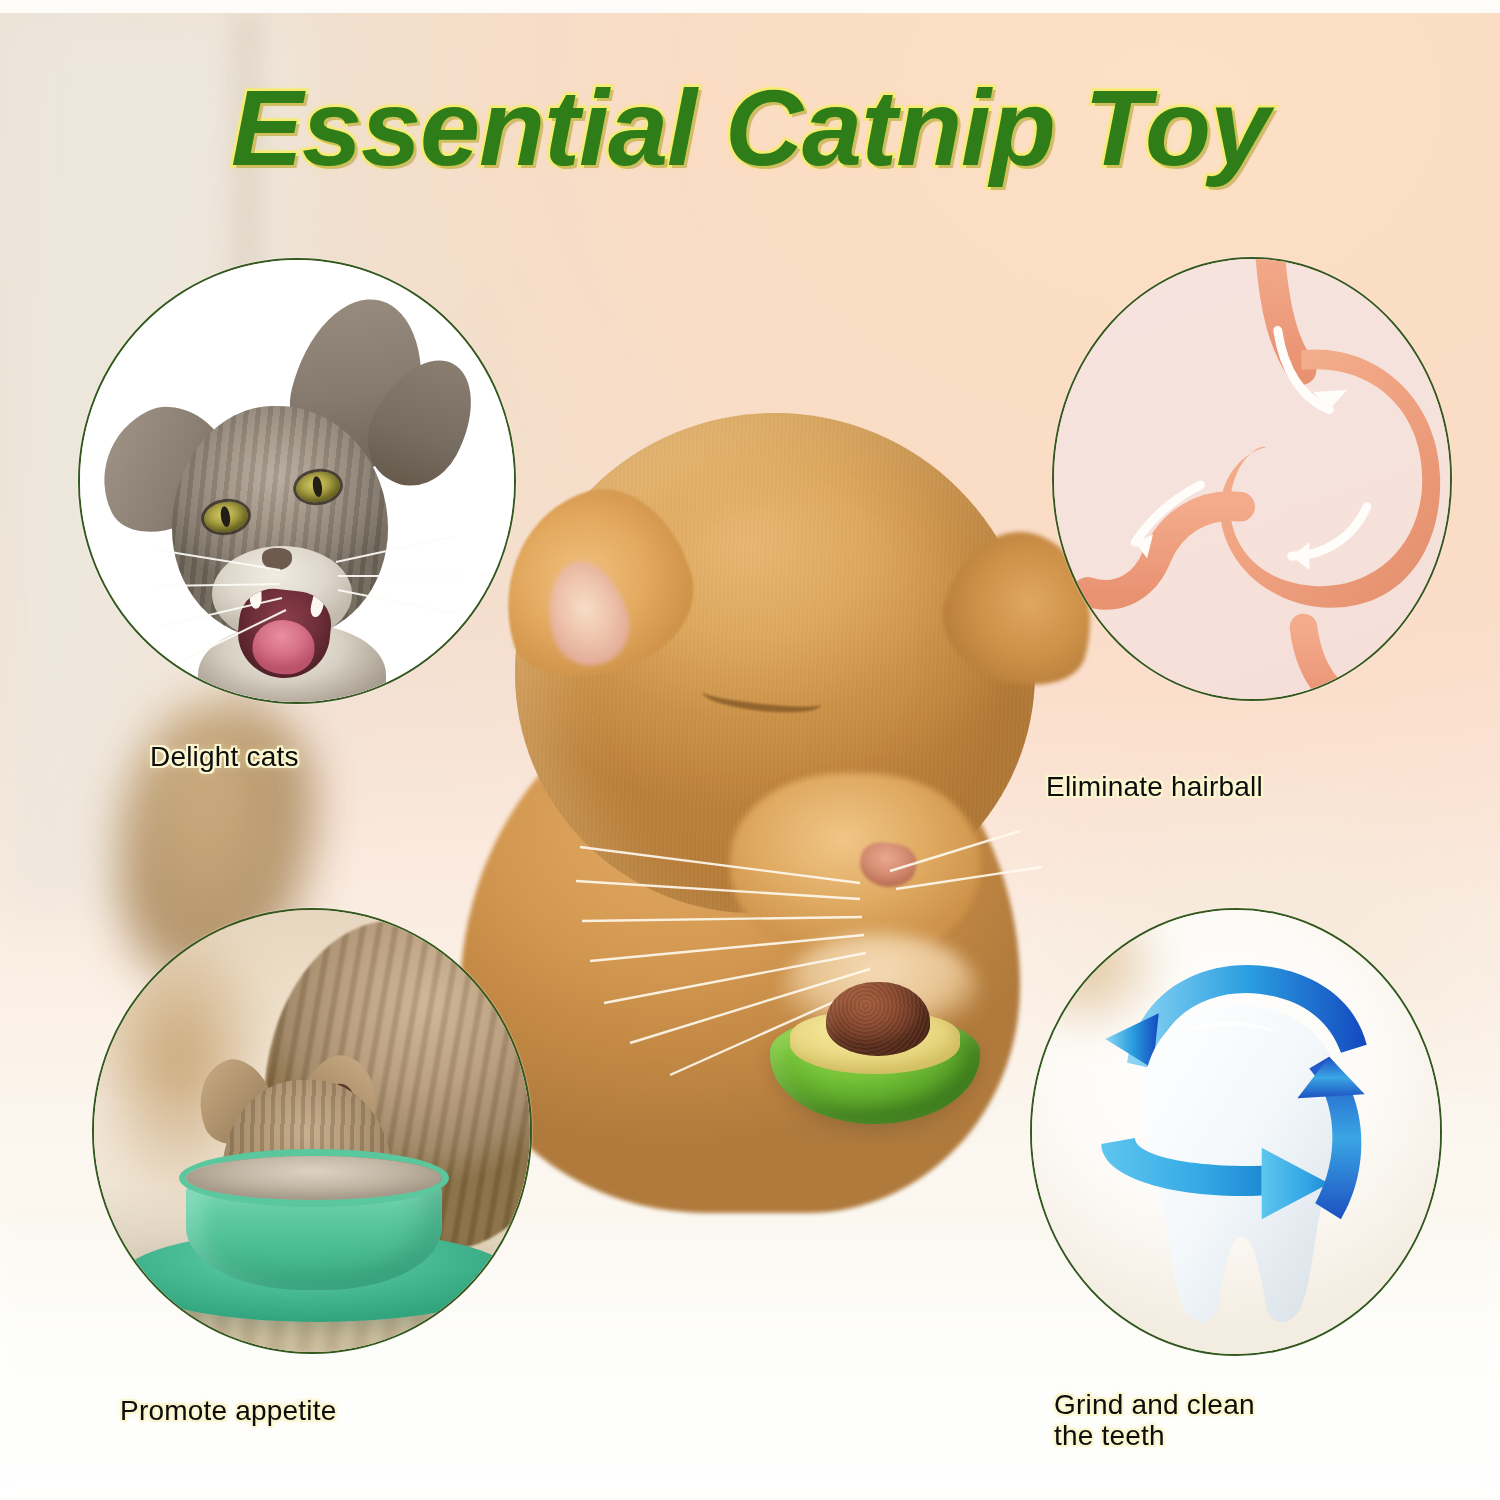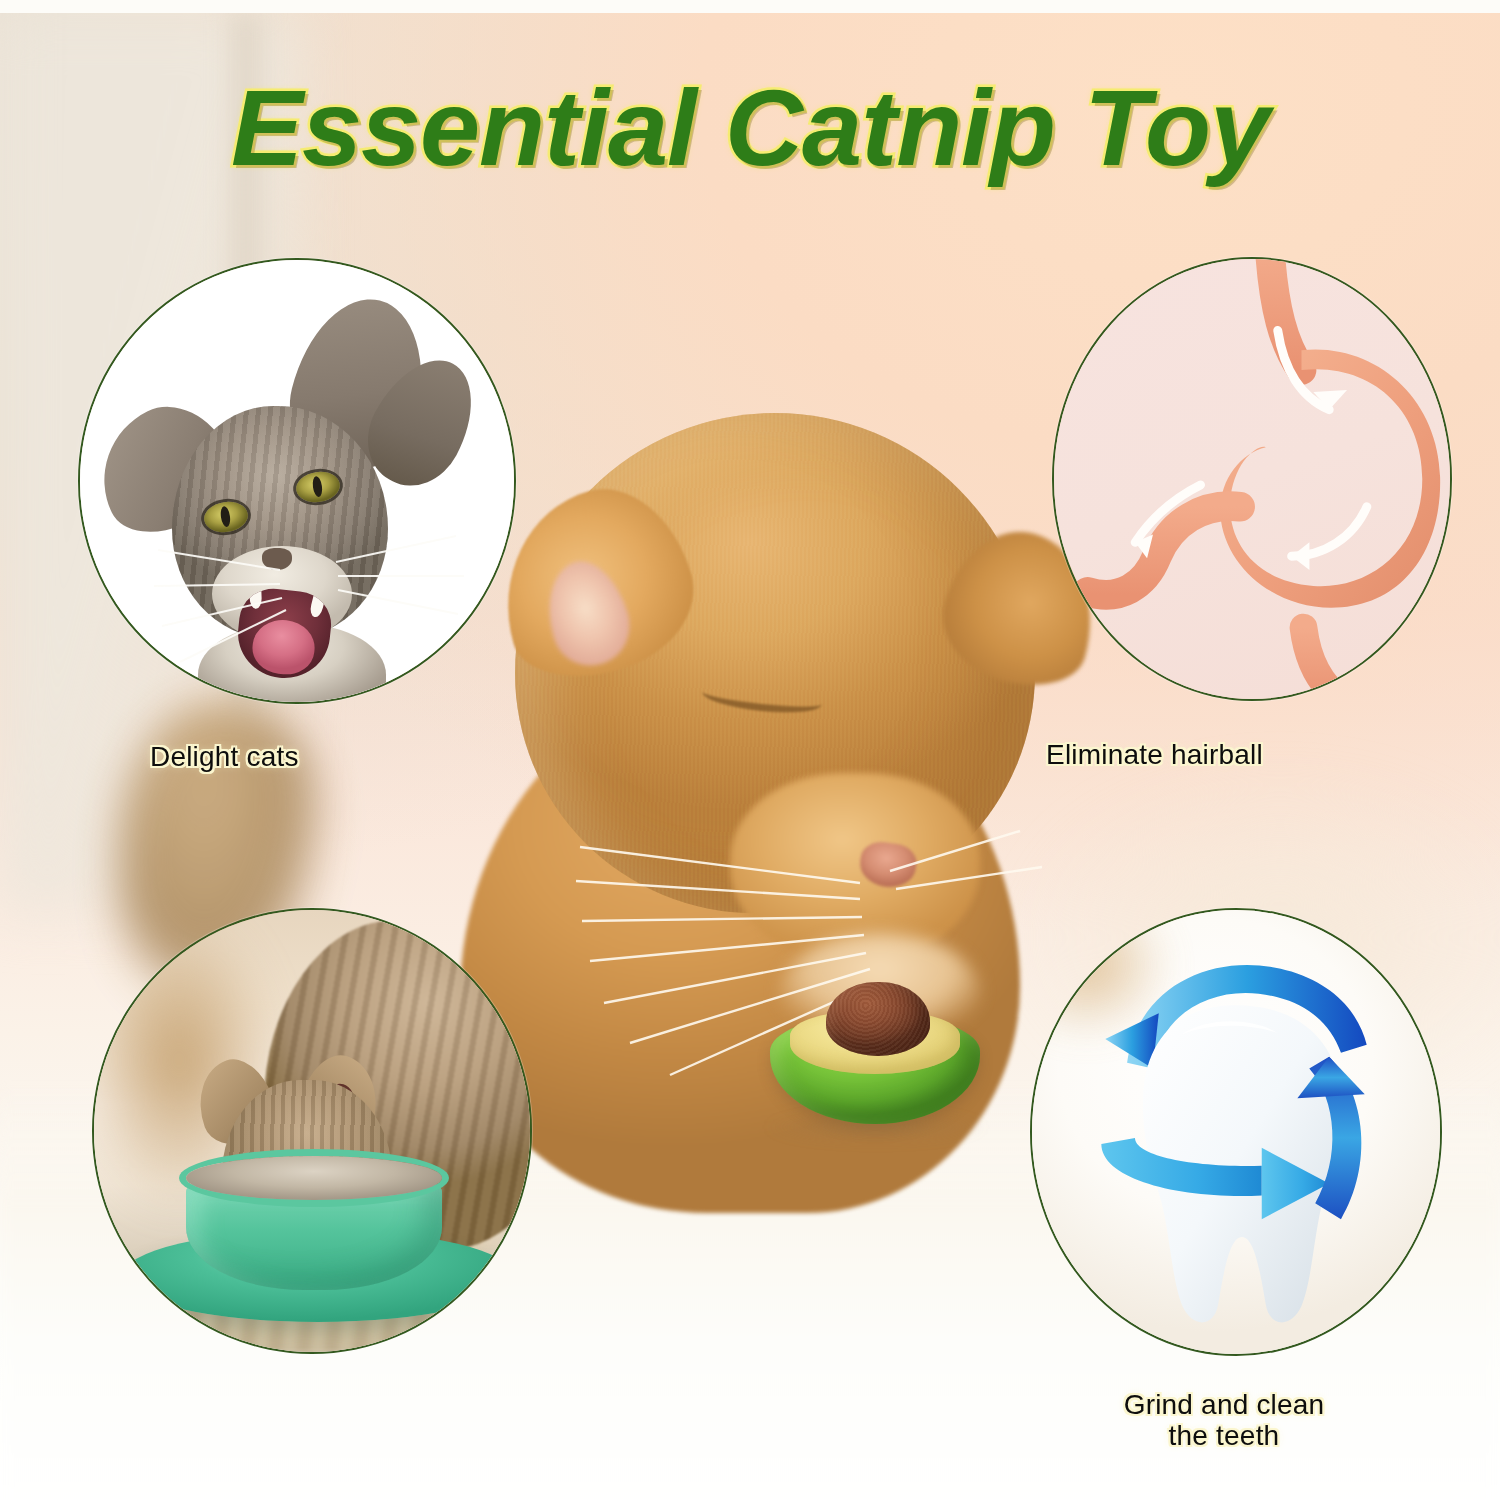--- a/index.html
+++ b/index.html
@@ -367,23 +367,23 @@
     color:#0d0d0d;
     letter-spacing:.2px;
     line-height:1.12;
     text-shadow:
       2px 0 0 #fbf6cf, -2px 0 0 #fbf6cf, 0 2px 0 #fbf6cf, 0 -2px 0 #fbf6cf,
       2px 2px 0 #fbf6cf, -2px 2px 0 #fbf6cf, 2px -2px 0 #fbf6cf, -2px -2px 0 #fbf6cf,
       0 0 8px rgba(251,246,207,.95);
     white-space:pre-line;
   }
   .cap-tl { left:150px;  top:728px; }
-  .cap-tr { left:1046px; top:726px; }
+  .cap-tr { left:1046px; top:758px; }
   .cap-bl { left:120px;  top:1382px; }
-  .cap-br { left:1054px; top:1376px; text-align:center; width:340px; }
+  .cap-br { left:1054px; top:1376px; text-align:left; width:340px; }
 </style>
 </head>
 <body>
 
 <div id="stage">
 
   <div class="bg-base"></div>
   <div class="bg-wall-left"></div>
   <div class="bg-wall-edge"></div>
   <div class="bg-post"></div>
@@ -508,20 +508,21 @@
       <div class="bl-floor"></div>
       <div class="bl-cat-body"></div>
       <div class="bl-ear-l"></div>
       <div class="bl-ear-r"></div>
       <div class="bl-cat-head"></div>
       <div class="bowl-mat"></div>
       <div class="bowl-base"></div>
       <div class="bowl-rim"></div>
     </div>
   </div>
+  <div class="caption cap-bl">Promote appetite</div>
 
   <div class="circle c-br">
     <div class="c-inner">
       <div class="br-bg"></div>
       <div class="br-warm"></div>
       <svg viewBox="0 0 412 448" style="position:absolute;inset:0;width:100%;height:100%">
         <defs>
           <linearGradient id="gTooth" x1="0" y1="0" x2="1" y2="1">
             <stop offset="0%" stop-color="#ffffff"></stop>
             <stop offset="48%" stop-color="#f4f8fb"></stop>

